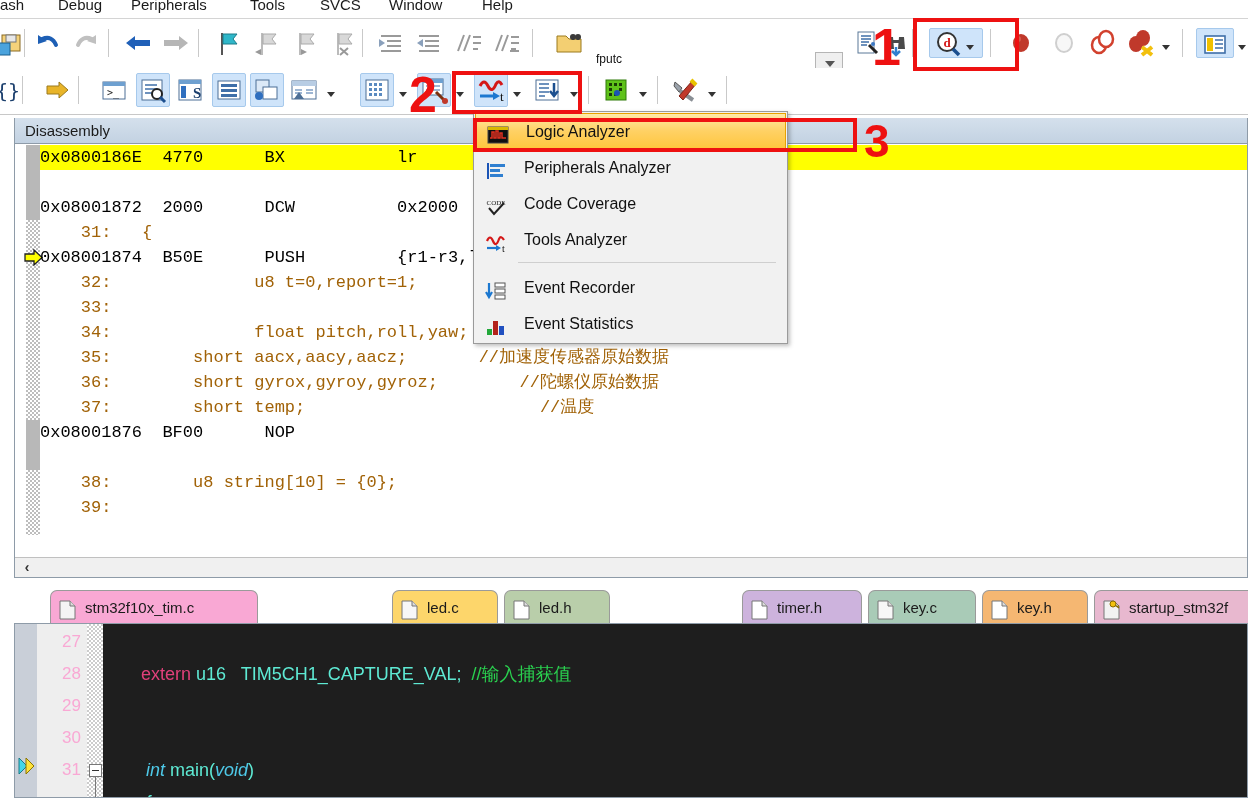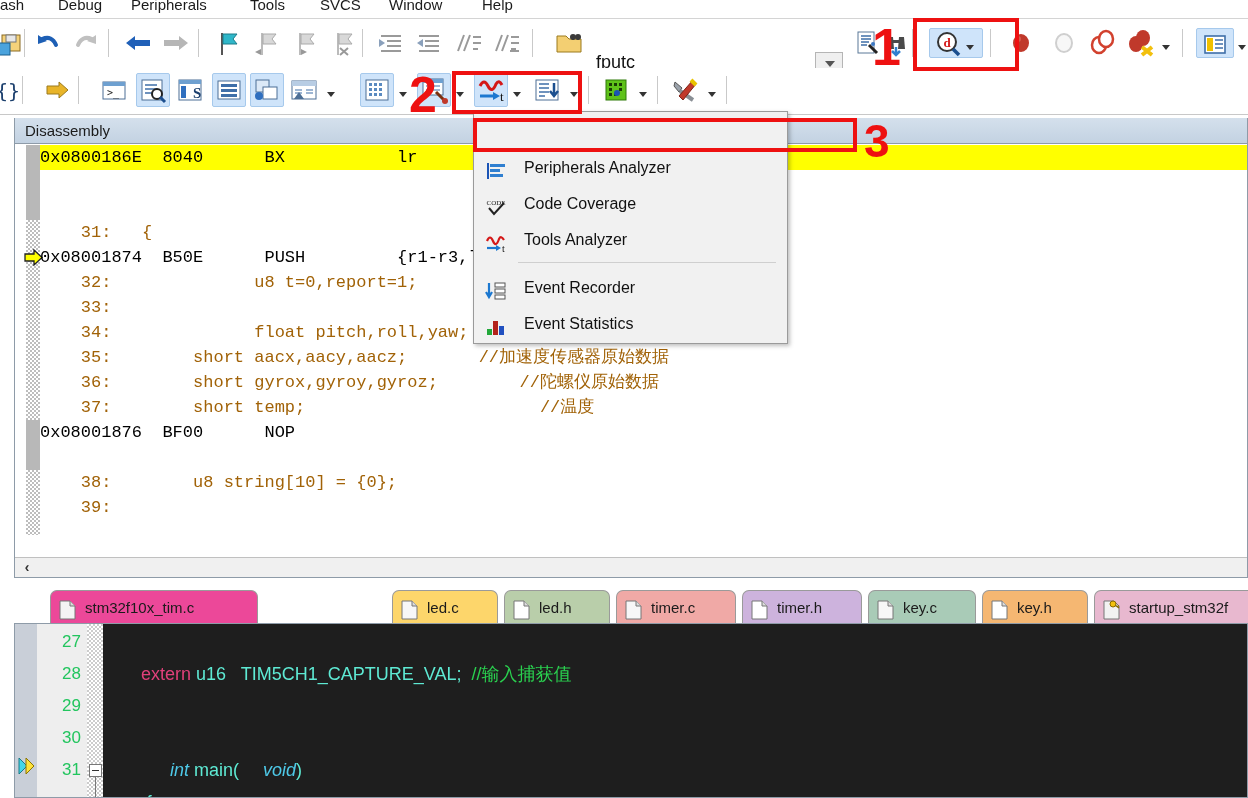--- a/index.html
+++ b/index.html
@@ -46,21 +46,21 @@
   .combo{
     position:absolute;left:815px;top:33px;width:28px;height:22px;
     background:#efefef;border:1px solid #b5b5b5;box-sizing:border-box;
   }
   .combo:after{
     content:"";position:absolute;left:9px;top:8px;
     border-left:5px solid transparent;border-right:5px solid transparent;
     border-top:6px solid #555;
   }
   .searchtext{
-    position:absolute;left:596px;top:33px;font-size:18px;color:#111;
+    position:absolute;left:596px;top:33px;font-size:12px;color:#111;
   }
 
   
   .disasm{
     position:absolute;left:14px;top:118px;width:1234px;height:460px;
     background:#ffffff;border:1px solid #8e9ba8;border-top:none;box-sizing:border-box;
   }
   .disasm-title{
     position:absolute;left:0;top:0;width:1232px;height:26px;
     background:linear-gradient(180deg,#d4e0ec 0%,#c3d2e2 100%);
@@ -154,29 +154,29 @@
   .ed-num{position:absolute;left:22px;top:0;width:50px;height:173px;background:#eeeeee;}
   .ed-fold{
     position:absolute;left:72px;top:0;width:16px;height:173px;
     background-image:
       linear-gradient(45deg,#cccccc 25%,transparent 25%,transparent 75%,#cccccc 75%),
       linear-gradient(45deg,#cccccc 25%,transparent 25%,transparent 75%,#cccccc 75%);
     background-size:4px 4px;background-position:0 0,2px 2px;background-color:#ffffff;
   }
   .lnum{
     position:absolute;left:22px;width:44px;text-align:right;
-    font-family:"Liberation Sans",sans-serif;font-size:17px;color:#22c55e;
+    font-family:"Liberation Sans",sans-serif;font-size:17px;color:#f9a8d4;
     height:32px;line-height:32px;
   }
   .cline{
     position:absolute;left:96px;height:32px;line-height:32px;
     font-family:"Liberation Sans",sans-serif;font-size:18px;white-space:pre;
   }
   .k-ext{color:#e0407a;}
-  .k-blue{color:#4ec9e8;font-style:italic;margin-left:24px;}
+  .k-blue{color:#4ec9e8;font-style:italic;}
   .k-plain{color:#5eead4;}
   .k-cmt{color:#2ad14f;}
   .foldbox{
     position:absolute;left:74px;width:13px;height:13px;
     border:1px solid #777;background:#fff;box-sizing:border-box;
   }
   .foldbox:after{
     content:"";position:absolute;left:2px;top:5px;width:7px;height:1px;background:#333;
   }
   .foldline{position:absolute;left:80px;width:1px;background:#777;}
@@ -542,21 +542,22 @@
         <div class="gutter-grey" style="top:275px;height:50px"></div>
         <div class="gutter-hatch" style="top:325px;height:65px"></div>
       </div>
 
       <div class="arrow-cur" style="top:104px">
         <svg width="19" height="17" viewBox="0 0 19 17">
           <path d="M1 5 L10 5 L10 1 L18 8.5 L10 16 L10 12 L1 12 Z" fill="#ffff00" stroke="#222" stroke-width="1.3"></path>
         </svg>
       </div>
 
-      <div class="dline dl-addr dl-hl" style="top:0px">0x0800186E  8040      BX           lr</div>
+      <div class="dline dl-addr dl-hl" style="top:0px">0x0800186E  4770      BX           lr</div>
+      <div class="dline dl-addr" style="top:50px">0x08001872  2000      DCW          0x2000</div>
       <div class="dline dl-src" style="top:75px">    31:   {</div>
       <div class="dline dl-addr" style="top:100px">0x08001874  B50E      PUSH         {r1-r3,lr}</div>
       <div class="dline dl-src" style="top:125px">    32:              u8 t=0,report=1;                    //默认开启上报</div>
       <div class="dline dl-src" style="top:150px">    33:</div>
       <div class="dline dl-src" style="top:175px">    34:              float pitch,roll,yaw;</div>
       <div class="dline dl-src" style="top:200px">    35:        short aacx,aacy,aacz;       //加速度传感器原始数据</div>
       <div class="dline dl-src" style="top:225px">    36:        short gyrox,gyroy,gyroz;        //陀螺仪原始数据</div>
       <div class="dline dl-src" style="top:250px">    37:        short temp;                       //温度</div>
       <div class="dline dl-addr" style="top:275px">0x08001876  BF00      NOP</div>
       <div class="dline dl-src" style="top:325px">    38:        u8 string[10] = {0};</div>
@@ -566,20 +567,30 @@
     <div class="hscroll">
       <div class="lbtn">‹</div>
     </div>
   </div>
 
   <div style="position:absolute;left:775px;top:146px;width:12px;height:198px;background:#cfe0f0;border:1px solid #a9c2d8;box-sizing:border-box;"></div>
 
   <div class="popup">
     <div class="strip"></div>
 
+    <div class="pitem sel" style="top:1px">
+      <span class="pico">
+        <svg width="22" height="20" viewBox="0 0 22 20">
+          <rect x="1" y="2" width="20" height="16" fill="#101010" stroke="#444"></rect>
+          <path d="M3 13 L5 13 L5 7 L7 7 L7 13 L9 13 L9 6 L11 6 L11 13 L13 13 L13 8 L15 8 L15 13 L19 13" stroke="#e03020" stroke-width="1.5" fill="none"></path>
+          <rect x="1" y="2" width="20" height="3" fill="#d8b800"></rect>
+        </svg>
+      </span>
+      <span>Logic Analyzer</span>
+    </div>
 
     <div class="pitem" style="top:38px">
       <span class="pico">
         <svg width="22" height="20" viewBox="0 0 22 20">
           <rect x="2" y="2" width="2" height="16" fill="#1b54b5"></rect>
           <rect x="5" y="3" width="15" height="3" fill="#2f7fd0"></rect>
           <rect x="5" y="8" width="10" height="3" fill="#2f7fd0"></rect>
           <rect x="5" y="13" width="13" height="3" fill="#2f7fd0"></rect>
         </svg>
       </span>
@@ -640,21 +651,21 @@
   <div class="rnum" style="left:872px;top:21px;font-size:52px">1</div>
 
   <div class="rbox" style="left:452px;top:71px;width:130px;height:43px"></div>
   <div class="rnum" style="left:409px;top:70px;font-size:50px">2</div>
 
   <div class="rbox" style="left:473px;top:118px;width:384px;height:34px"></div>
   <div class="rnum" style="left:864px;top:118px;font-size:46px">3</div>
 
   <div class="tabbar">
     <div class="tabstrip">
-      <div class="tab" style="left:36px;width:208px;background:#ec4899">
+      <div class="tab" style="left:36px;width:208px;background:#f9a8d4">
         <span class="ticon">
           <svg width="17" height="20" viewBox="0 0 17 20">
               <path d="M1 1 h10 l5 5 v13 h-15 z" fill="#f4f4f4" stroke="#777"></path>
               <path d="M11 1 v5 h5" fill="#dcdcdc" stroke="#777"></path>
             </svg>
         </span>
         <span class="tlbl">stm32f10x_tim.c</span>
       </div>
 
 
@@ -671,29 +682,20 @@
       <div class="tab" style="left:490px;width:106px;background:#b9ceaa">
         <span class="ticon">
           <svg width="17" height="20" viewBox="0 0 17 20">
               <path d="M1 1 h10 l5 5 v13 h-15 z" fill="#ffffff" stroke="#777"></path>
               <path d="M11 1 v5 h5" fill="#dcdcdc" stroke="#777"></path>
             </svg>
         </span>
         <span class="tlbl">led.h</span>
       </div>
 
-      <div class="tab" style="left:602px;width:120px;background:#f0a9a6">
-        <span class="ticon">
-          <svg width="17" height="20" viewBox="0 0 17 20">
-              <path d="M1 1 h10 l5 5 v13 h-15 z" fill="#f7f7f7" stroke="#777"></path>
-              <path d="M11 1 v5 h5" fill="#dcdcdc" stroke="#777"></path>
-            </svg>
-        </span>
-        <span class="tlbl">timer.c</span>
-      </div>
 
       <div class="tab" style="left:728px;width:120px;background:#cdb3dd">
         <span class="ticon">
           <svg width="17" height="20" viewBox="0 0 17 20">
               <path d="M1 1 h10 l5 5 v13 h-15 z" fill="#ffffff" stroke="#777"></path>
               <path d="M11 1 v5 h5" fill="#dcdcdc" stroke="#777"></path>
             </svg>
         </span>
         <span class="tlbl">timer.h</span>
       </div>

